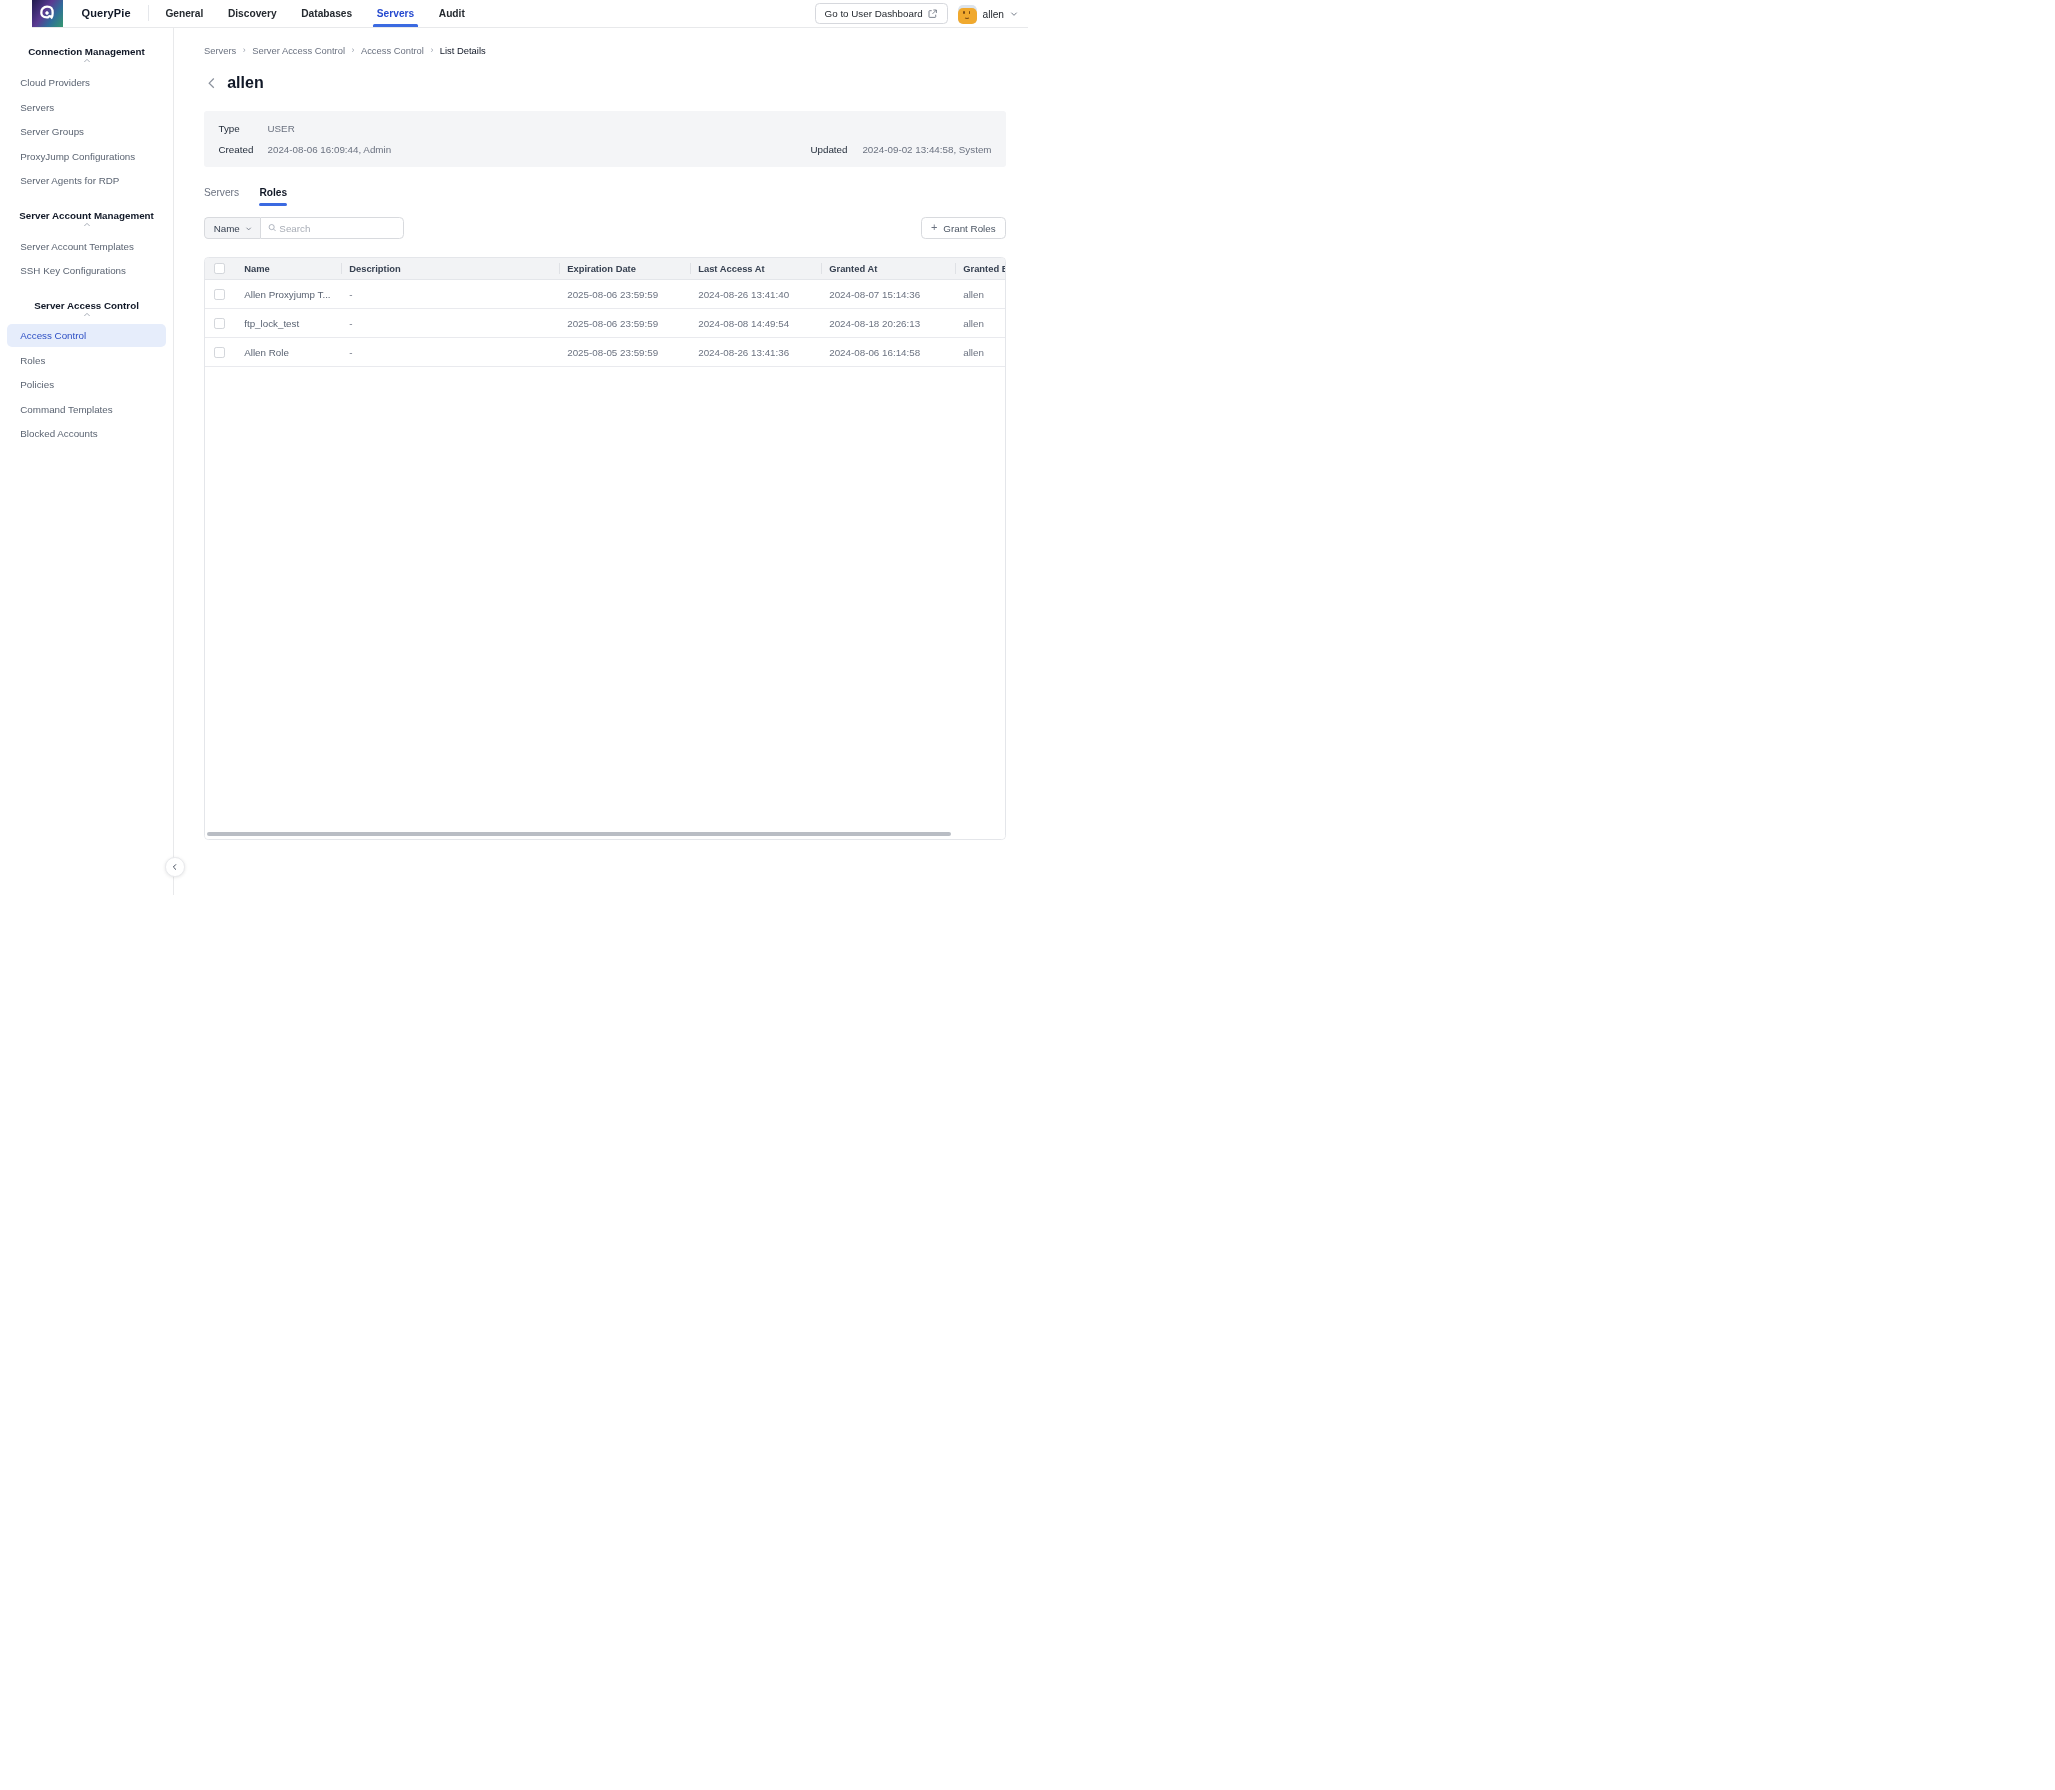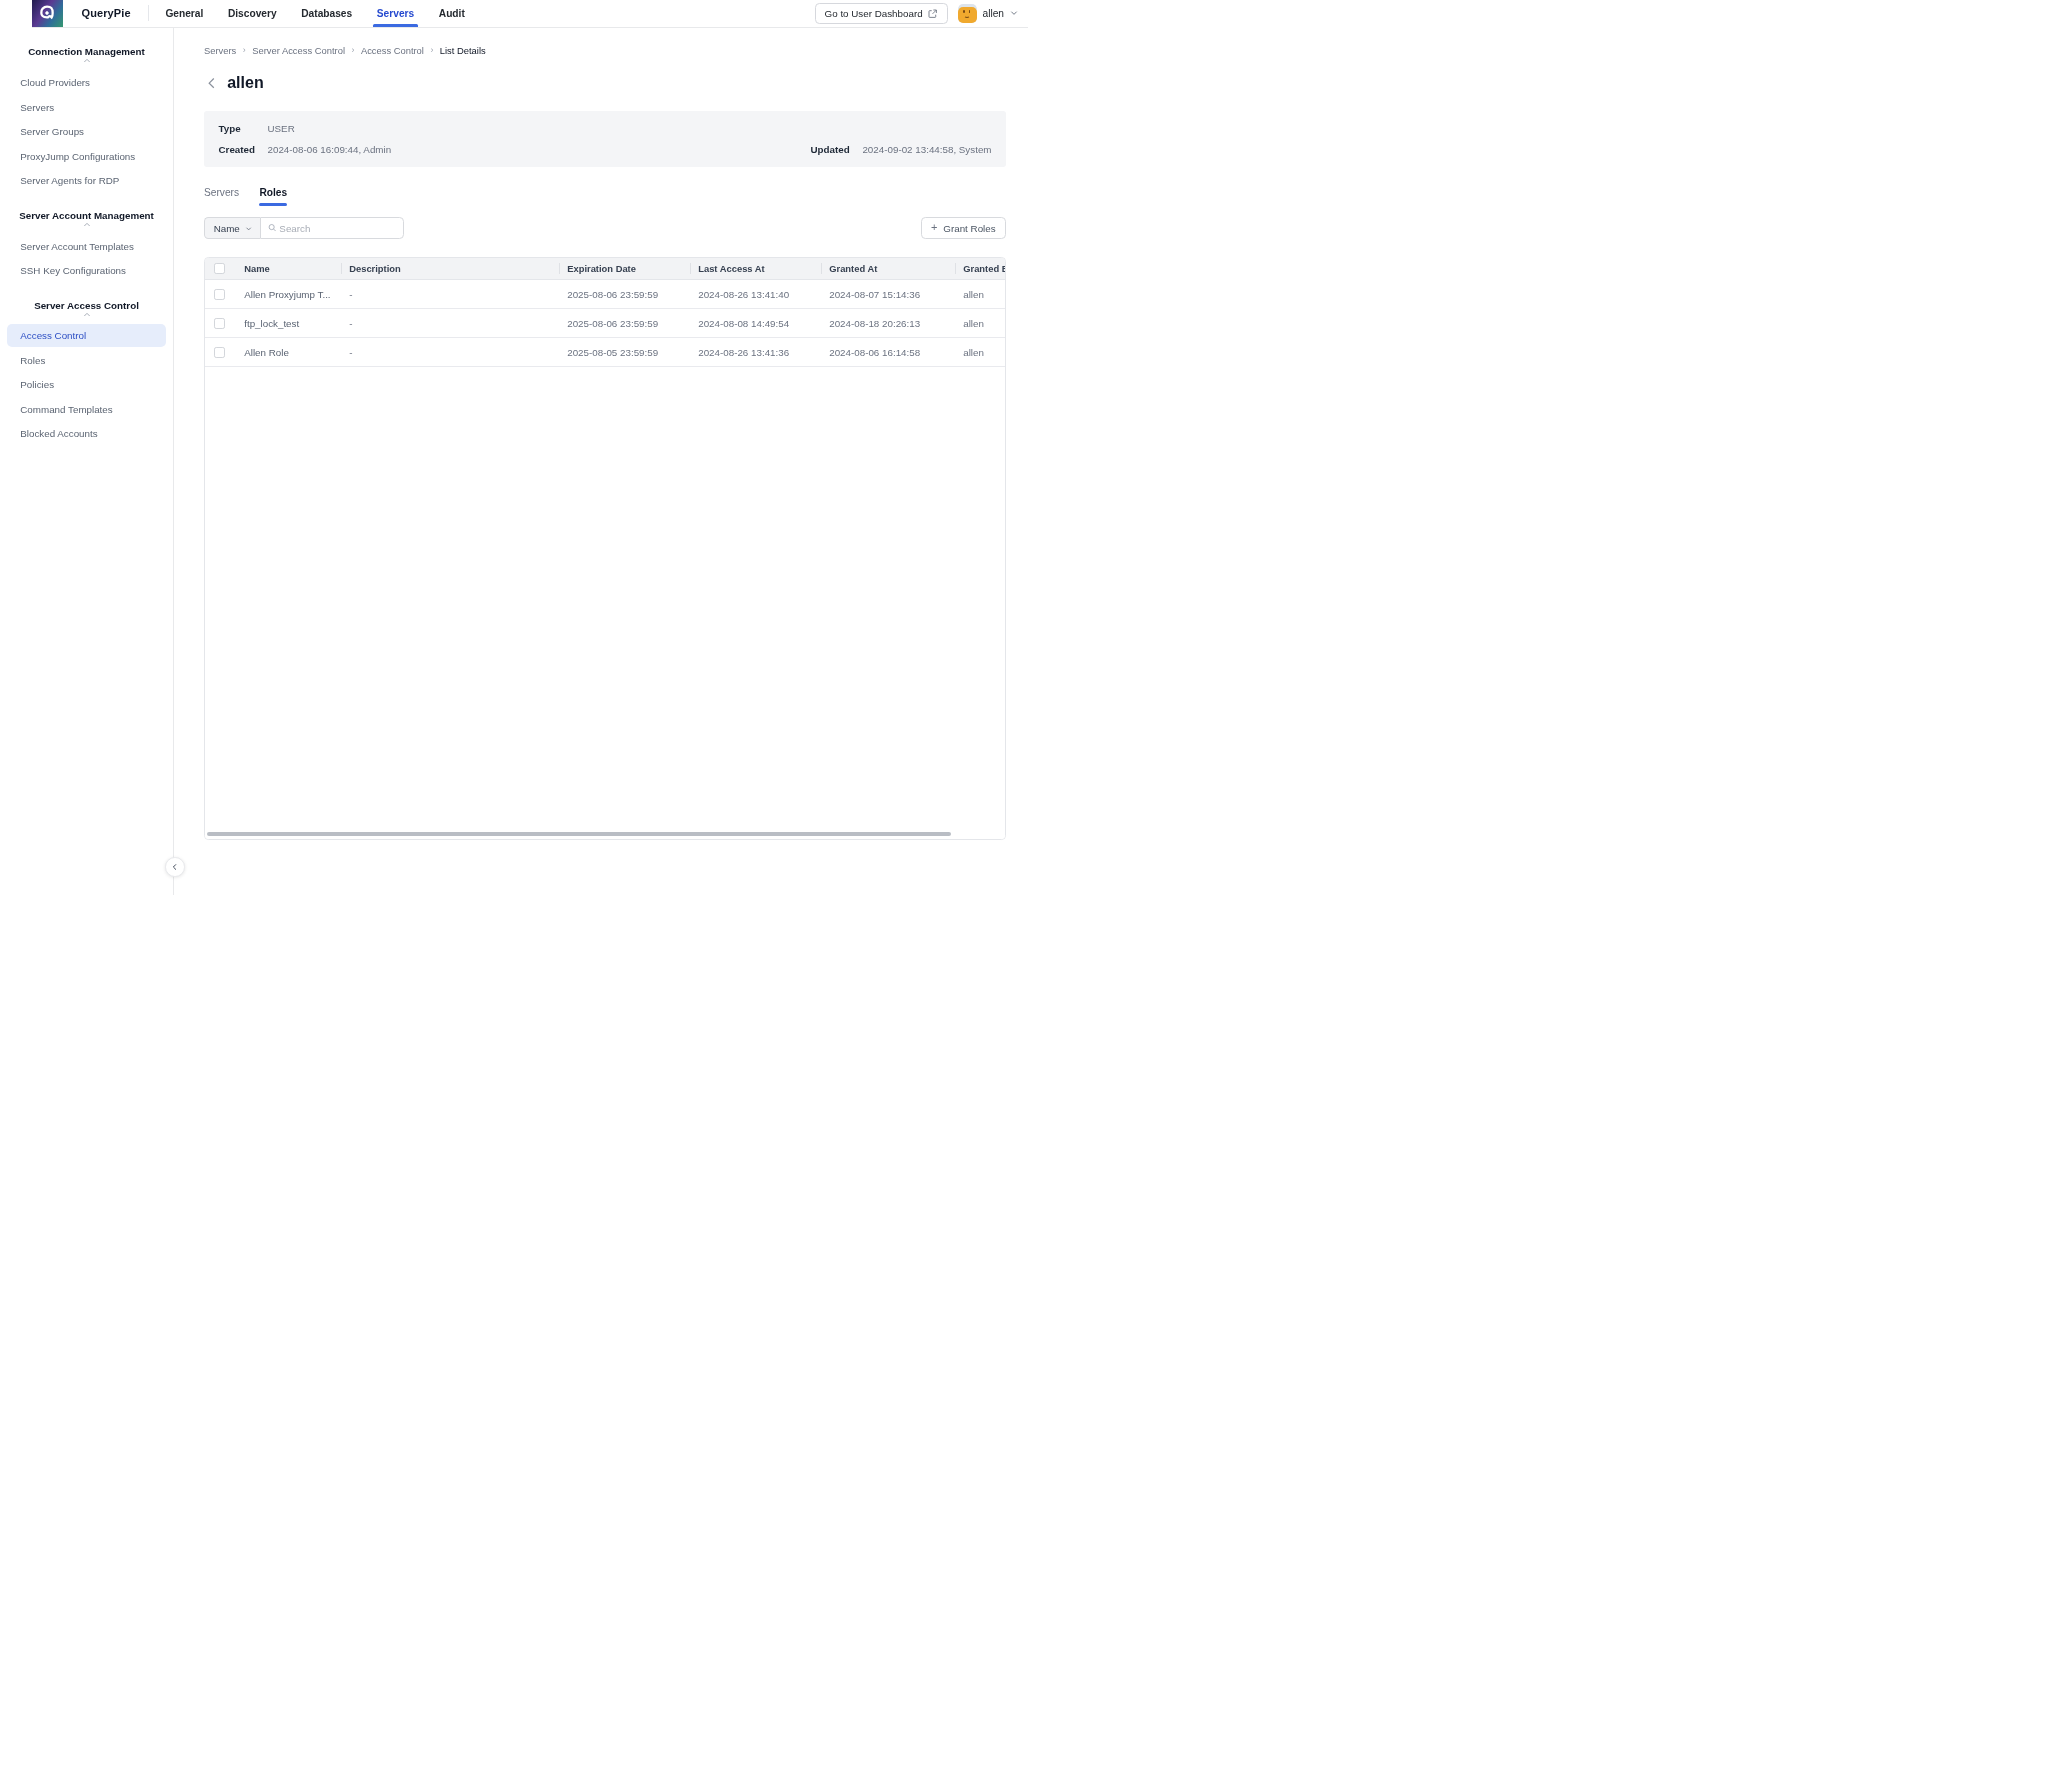--- a/index.html
+++ b/index.html
@@ -26,21 +26,21 @@
   .topnav { display:flex; align-items:center; height:100%; margin-left:4.4px; }
   .topnav-item {
     position:relative; height:100%; display:flex; align-items:center;
     padding:0 12.3px; font-size:10.2px; font-weight:600; color:#24292f; cursor:pointer;
   }
   .topnav-item.active { color:#2549cf; }
   .topnav-item.active::after {
     content:""; position:absolute; left:8.7px; right:8.7px; bottom:0; height:2.2px;
     background:#3b6ae1; border-radius:1.5px 1.5px 0 0;
   }
-  .topbar-right { margin-left:auto; display:flex; align-items:center; padding-right:10.2px; gap:10.2px; }
+  .topbar-right { margin-left:auto; display:flex; align-items:flex-end; padding-right:10.2px; gap:10.2px; }
   .dash-btn {
     display:flex; align-items:center; gap:5.8px; height:21px; padding:0 8.7px;
     border:0.7px solid #d6d8dd; border-radius:4.4px; background:#fff;
     font-size:9.8px; color:#24292f; cursor:pointer; white-space:nowrap;
   }
   .user-chip { display:flex; align-items:center; gap:5.8px; cursor:pointer; }
   .avatar {
     width:19px; height:19px; border-radius:5.1px; position:relative; overflow:hidden;
     background:#dde4ec;
   }
@@ -97,21 +97,21 @@
   .back-btn { display:flex; align-items:center; justify-content:center; width:14.5px; height:17.4px; cursor:pointer; }
   .page-title { font-size:16px; font-weight:700; color:#111827; }
 
   .meta-box {
     margin-top:19px; background:#f4f5f7; border-radius:2.9px;
     padding:12.3px 14.5px; display:flex; flex-wrap:wrap; font-size:9.8px;
   }
   .meta-left { flex:1 1 auto; }
   .meta-row { display:flex; align-items:center; }
   .meta-row + .meta-row { margin-top:9.4px; }
-  .meta-label { font-weight:700; color:#1f2937; width:49px; flex:0 0 auto; }
+  .meta-label { font-weight:400; color:#1f2937; width:49px; flex:0 0 auto; }
   .meta-value { color:#6b7280; }
   .meta-right { display:flex; align-items:flex-end; }
   .meta-right .meta-row { align-items:center; }
   .meta-right .meta-label { width:52px; }
 
   .tabs { display:flex; gap:20.3px; margin-top:20.3px; }
   .tab { position:relative; padding-bottom:7.3px; font-size:10.2px; cursor:pointer; color:#6b7280; font-weight:500; }
   .tab.active { color:#111827; font-weight:700; }
   .tab.active::after {
     content:""; position:absolute; left:0; right:0; bottom:0; height:2.2px;

